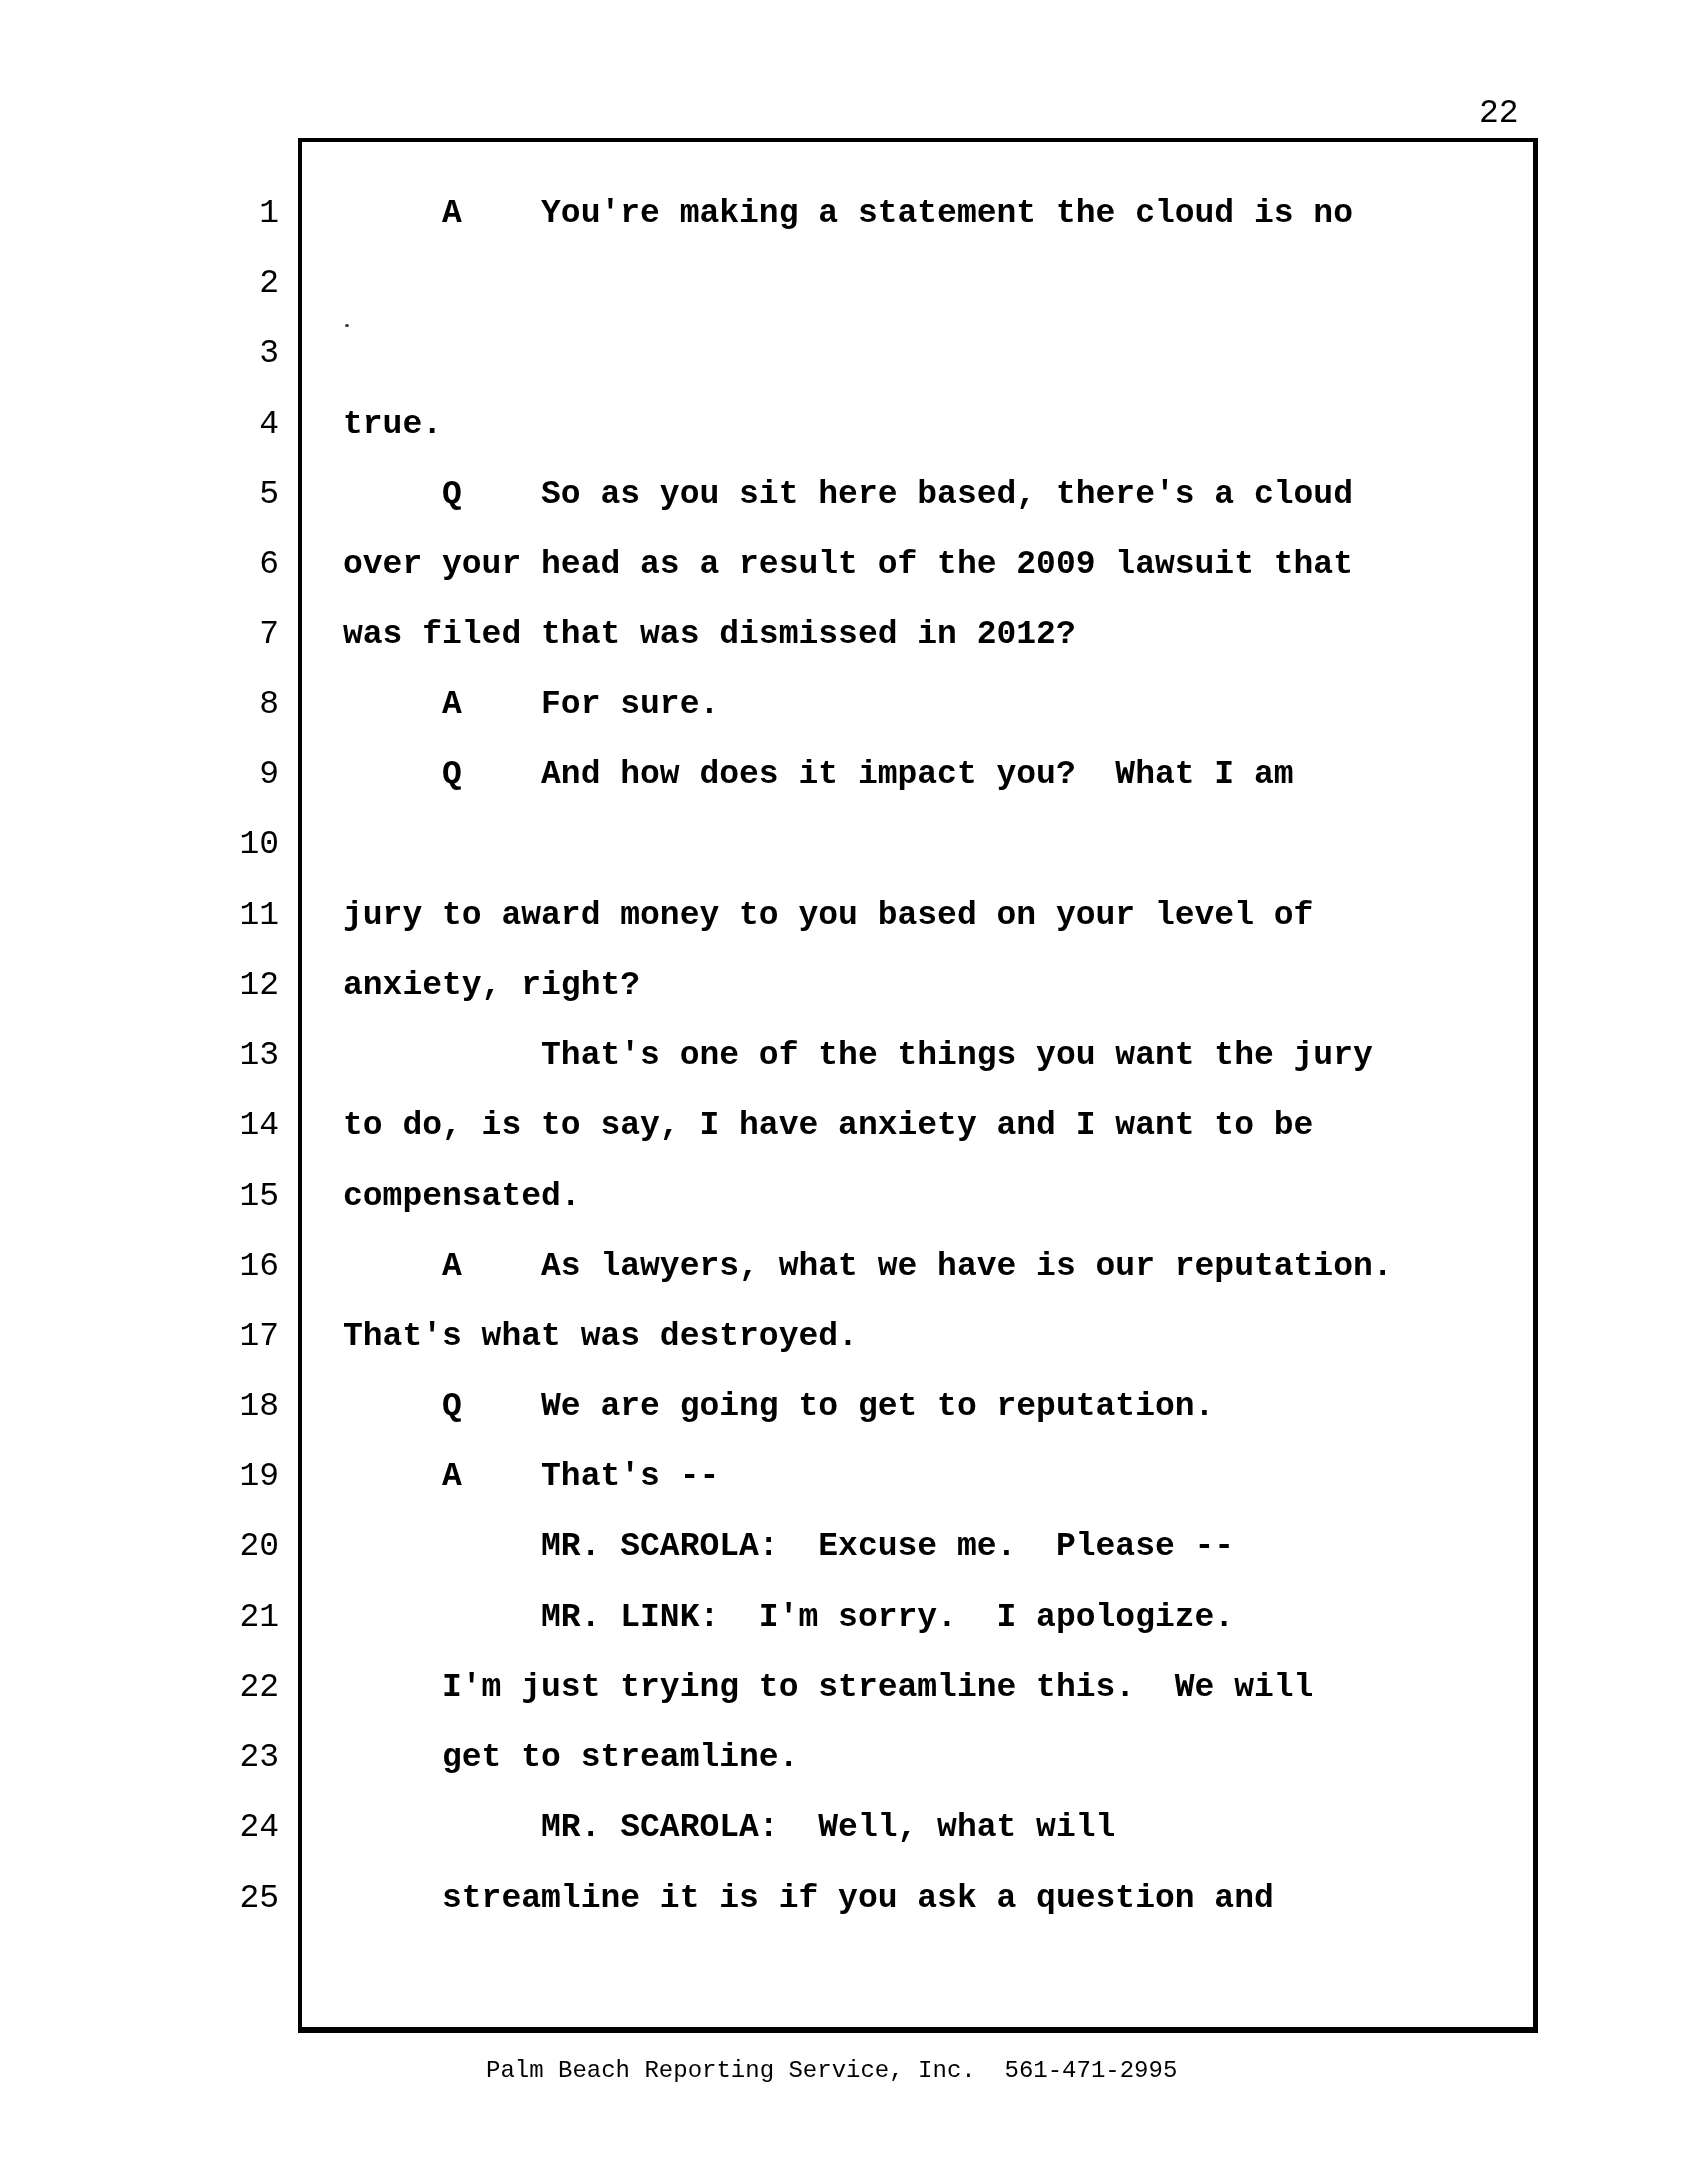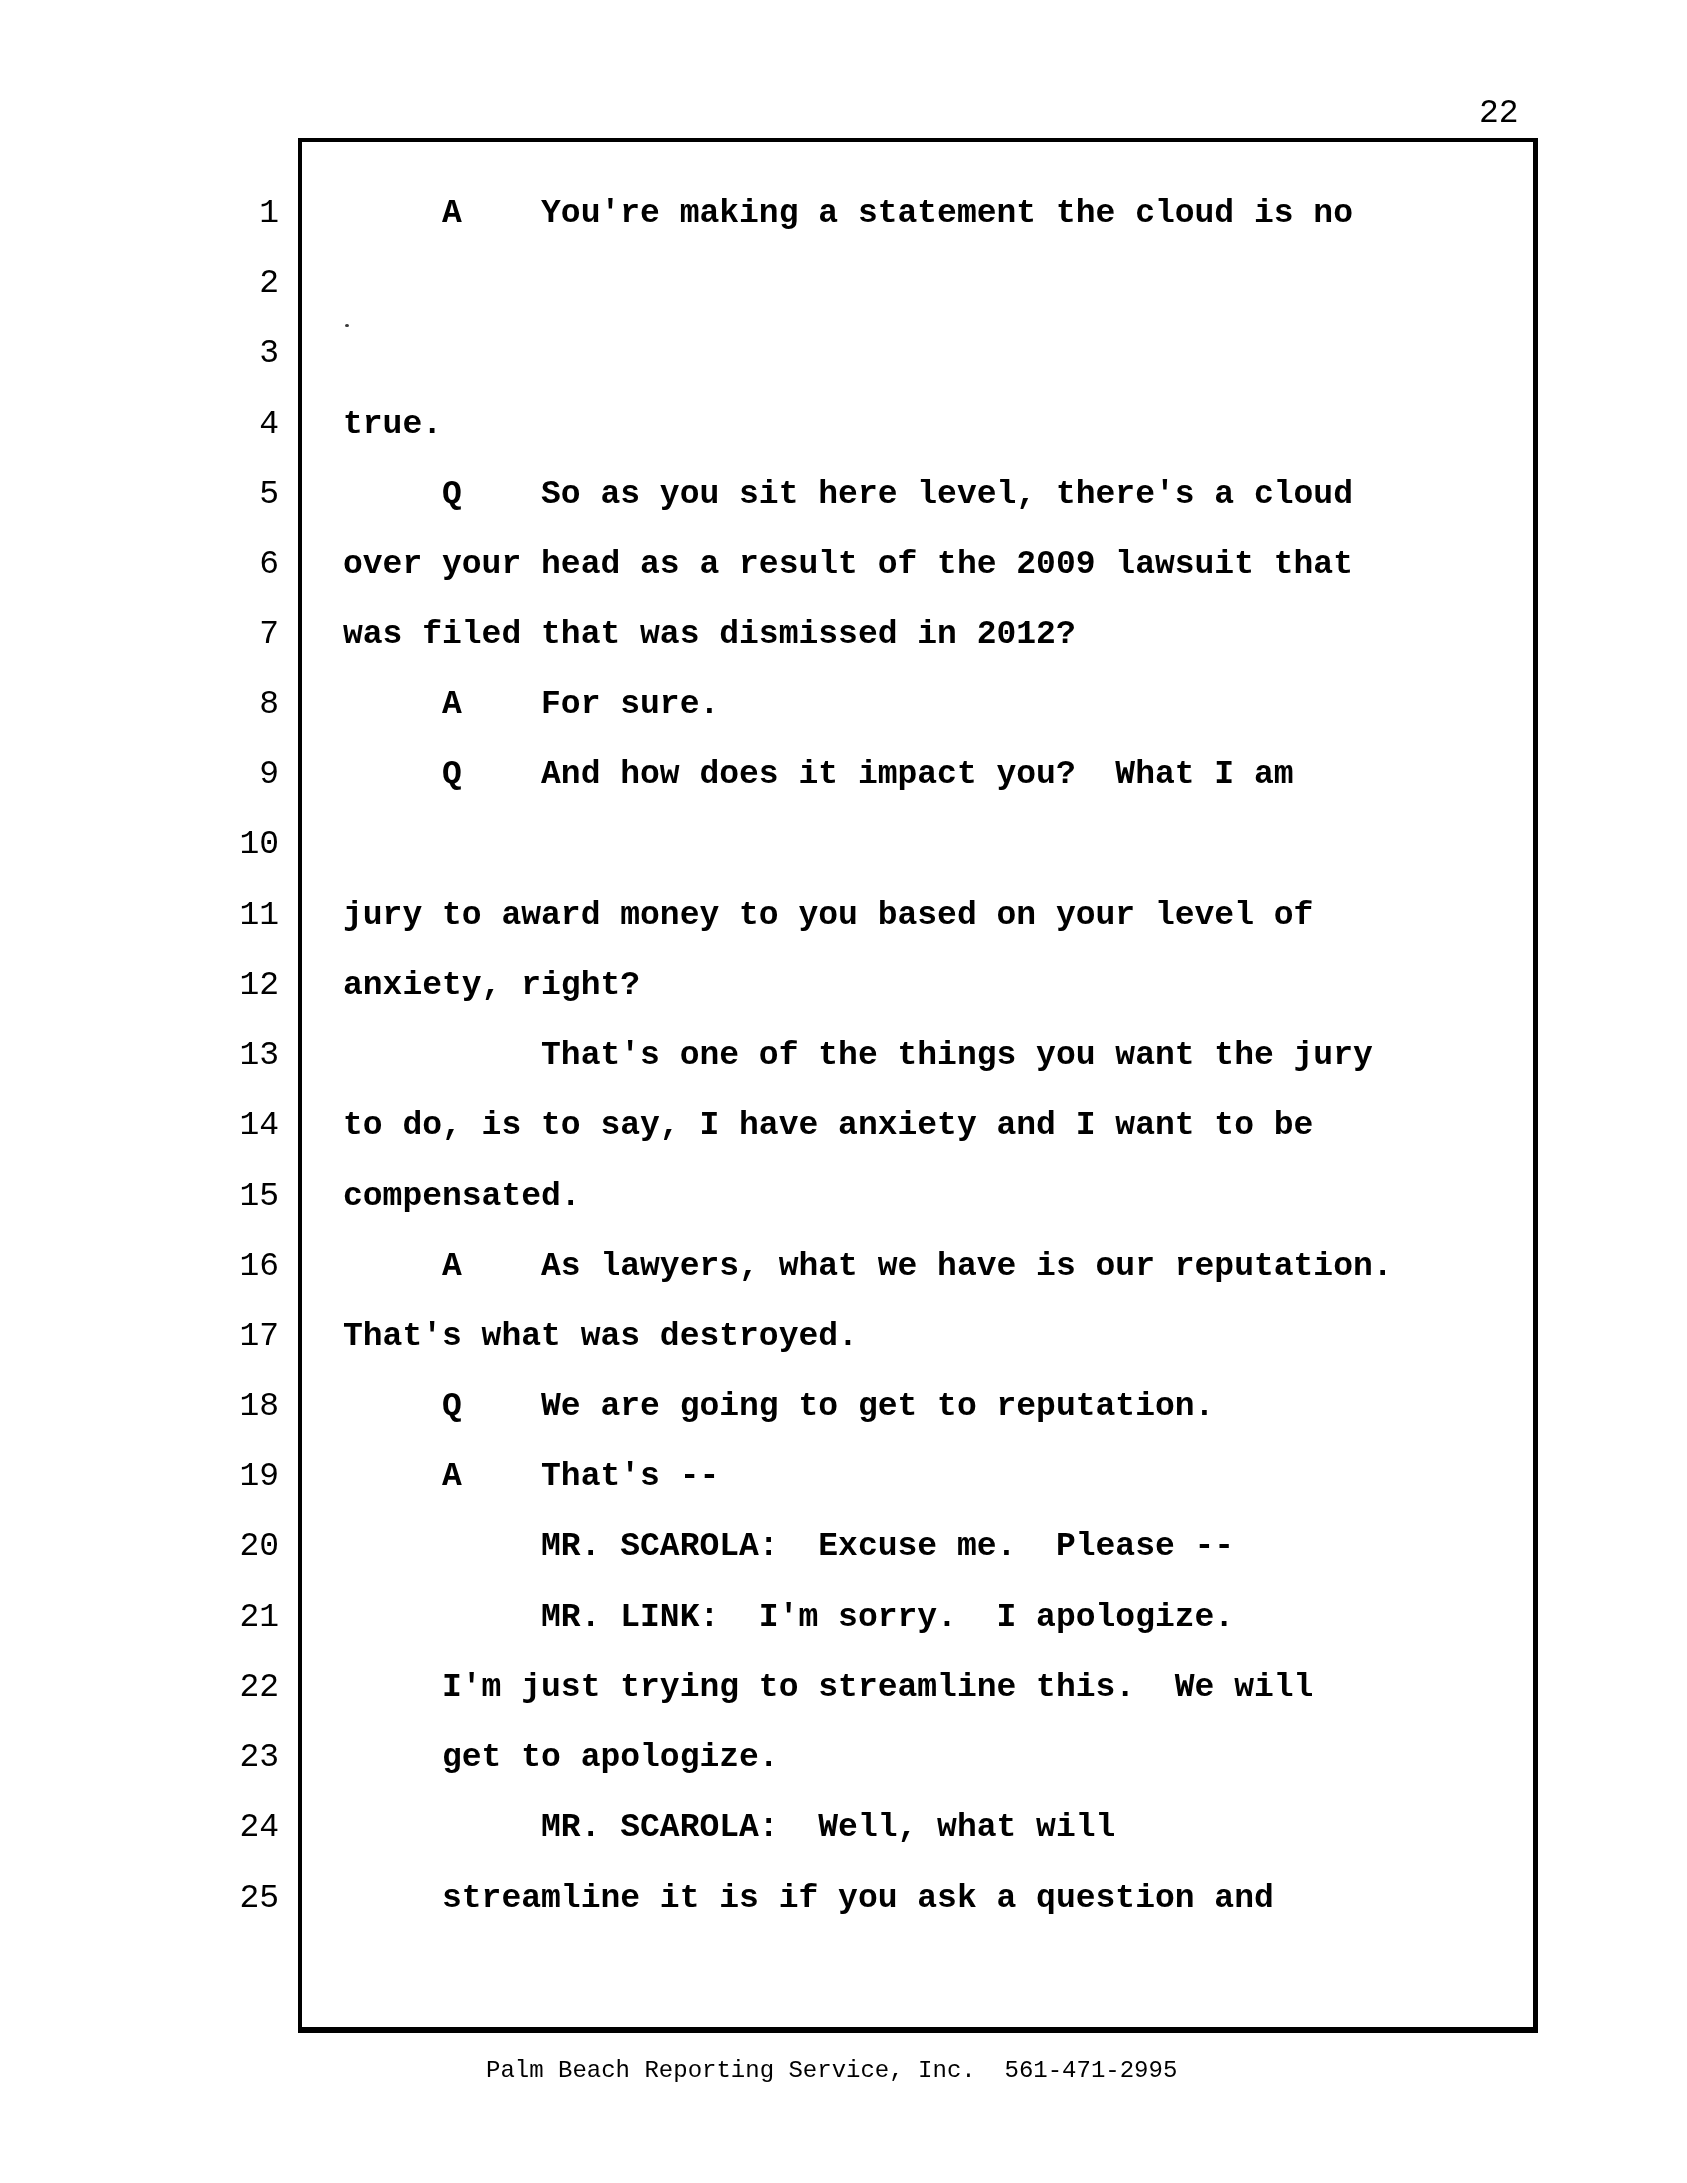--- a/index.html
+++ b/index.html
@@ -92,21 +92,21 @@
   </div>
 <div class="row" style="top:337px">
     <span class="lineno">3</span>
   </div>
 <div class="row" style="top:408px">
     <span class="lineno">4</span>
     <span class="linetext">true.</span>
   </div>
 <div class="row" style="top:478px">
     <span class="lineno">5</span>
-    <span class="linetext">     Q    So as you sit here level, there's a cloud</span>
+    <span class="linetext">     Q    So as you sit here based, there's a cloud</span>
   </div>
 <div class="row" style="top:548px">
     <span class="lineno">6</span>
     <span class="linetext">over your head as a result of the 2009 lawsuit that</span>
   </div>
 <div class="row" style="top:618px">
     <span class="lineno">7</span>
     <span class="linetext">was filed that was dismissed in 2012?</span>
   </div>
 <div class="row" style="top:688px">
@@ -163,21 +163,21 @@
 <div class="row" style="top:1601px">
     <span class="lineno">21</span>
     <span class="linetext">          MR. LINK:  I'm sorry.  I apologize.</span>
   </div>
 <div class="row" style="top:1671px">
     <span class="lineno">22</span>
     <span class="linetext">     I'm just trying to streamline this.  We will</span>
   </div>
 <div class="row" style="top:1741px">
     <span class="lineno">23</span>
-    <span class="linetext">     get to apologize.</span>
+    <span class="linetext">     get to streamline.</span>
   </div>
 <div class="row" style="top:1811px">
     <span class="lineno">24</span>
     <span class="linetext">          MR. SCAROLA:  Well, what will</span>
   </div>
 <div class="row" style="top:1882px">
     <span class="lineno">25</span>
     <span class="linetext">     streamline it is if you ask a question and</span>
   </div>
 

